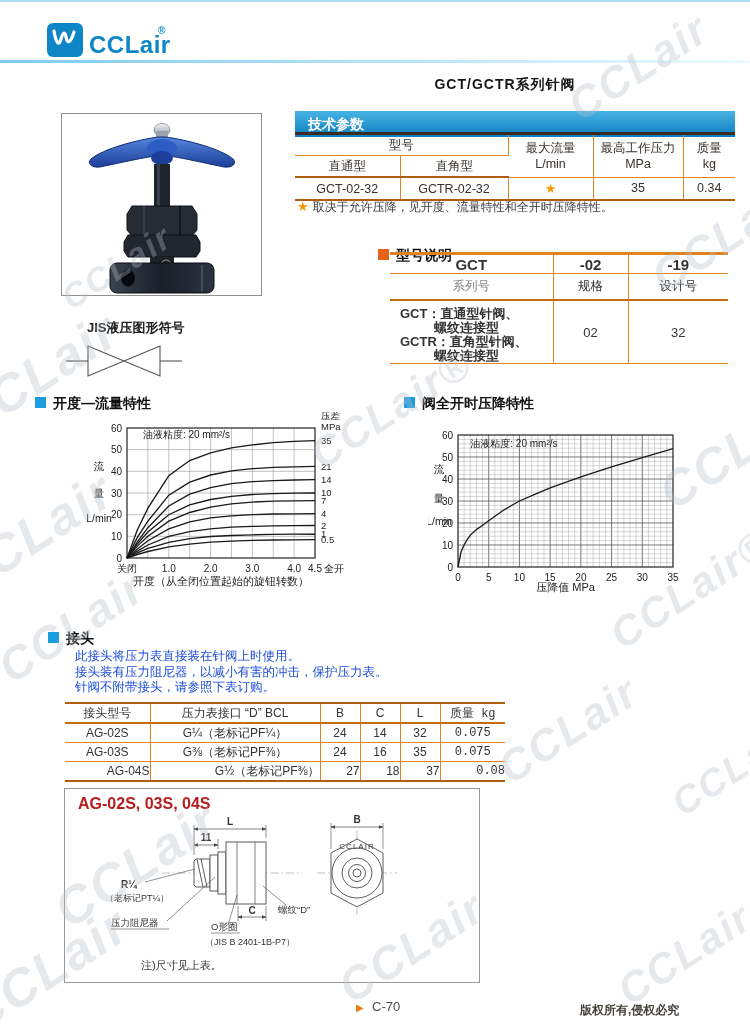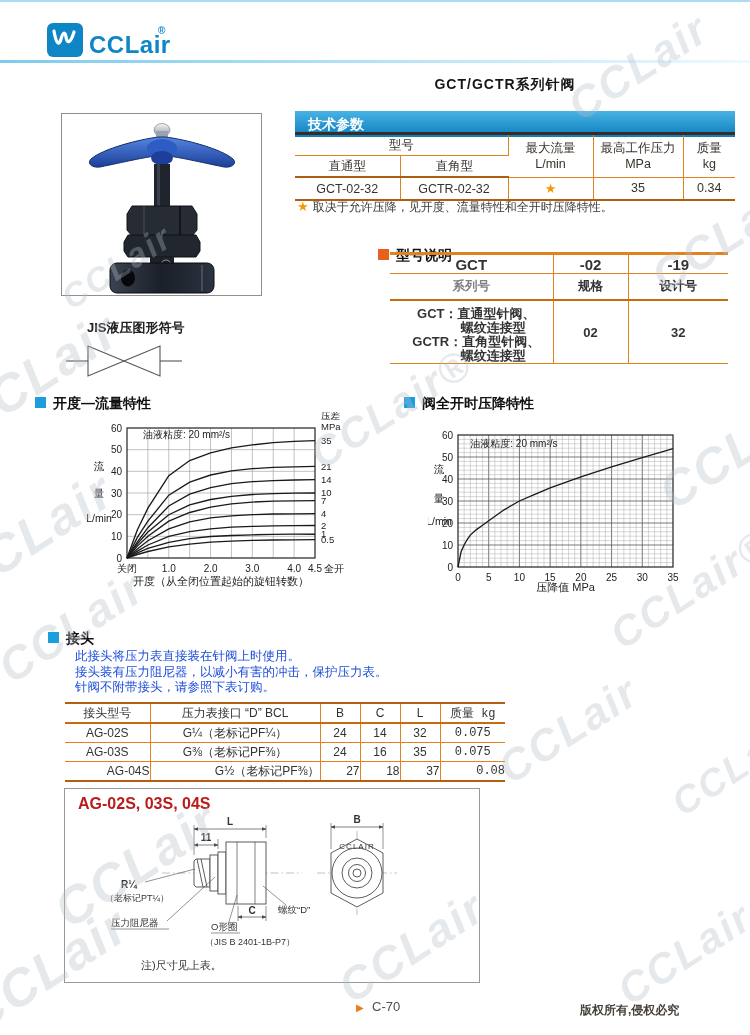--- a/index.html
+++ b/index.html
@@ -34,27 +34,27 @@
   .footnote .star{margin-right:4px;}
   .sec{font-size:14px;font-weight:bold;color:#111;white-space:nowrap;}
   .bullet{display:inline-block;width:11px;height:11px;background:#1b9dde;margin-right:7px;}
   .bullet.orange{background:#e8611c;}
   .sec-model{left:378px;top:233px;margin-top:14px;}
   .sec-c1{left:35px;top:395px;}
   .sec-c2{left:404px;top:395px;}
   .sec-conn{left:48px;top:630px;}
   .modeltab{left:390px;top:252px;width:338px;border-top:3px solid #e0821e;border-bottom:1px solid #e0821e;
         color:#333;}
-  .modeltab td{border-right:1px solid #e0821e;border-bottom:1px solid #e0821e;font-weight:bold;}
+  .modeltab td{border-right:1px solid #e0821e;border-bottom:1px solid #e0821e;}
   .modeltab td:last-child{border-right:none;}
   .modeltab .r1 td{height:18px;font-weight:bold;font-size:15px;}
   .modeltab .r2 td{height:25px;font-size:12.5px;border-bottom:2px solid #c86a10;}
   .modeltab .r2 .dim{color:#808080;}
   .modeltab .r3 td{height:57px;border-bottom:none;font-size:13px;}
-  .desc-cell{text-align:center;font-size:11.5px;line-height:14px;padding:5px 0 0 10px !important;
+  .desc-cell{text-align:left;font-size:11.5px;line-height:14px;padding:5px 0 0 10px !important;
         font-weight:bold;color:#333;}
   .desc-ind{padding-left:34px;}
   .chart-svg{position:absolute;}
   svg text{font-family:"Liberation Sans","DejaVu Sans",sans-serif;}
   .conn-text{left:75px;top:649px;font-size:12.5px;line-height:15.5px;color:#1d4ed8;}
   .conntab{left:65px;top:702px;width:440px;font-size:12px;color:#333;border-top:2px solid #b05f10;
         border-bottom:2px solid #b05f10;}
   .conntab td,.conntab th{border-right:1px solid #e0821e;border-bottom:1px solid #e0821e;height:18px;
         font-weight:normal;}
   .conntab th{border-bottom:2px solid #c86a10;text-align:center;}

